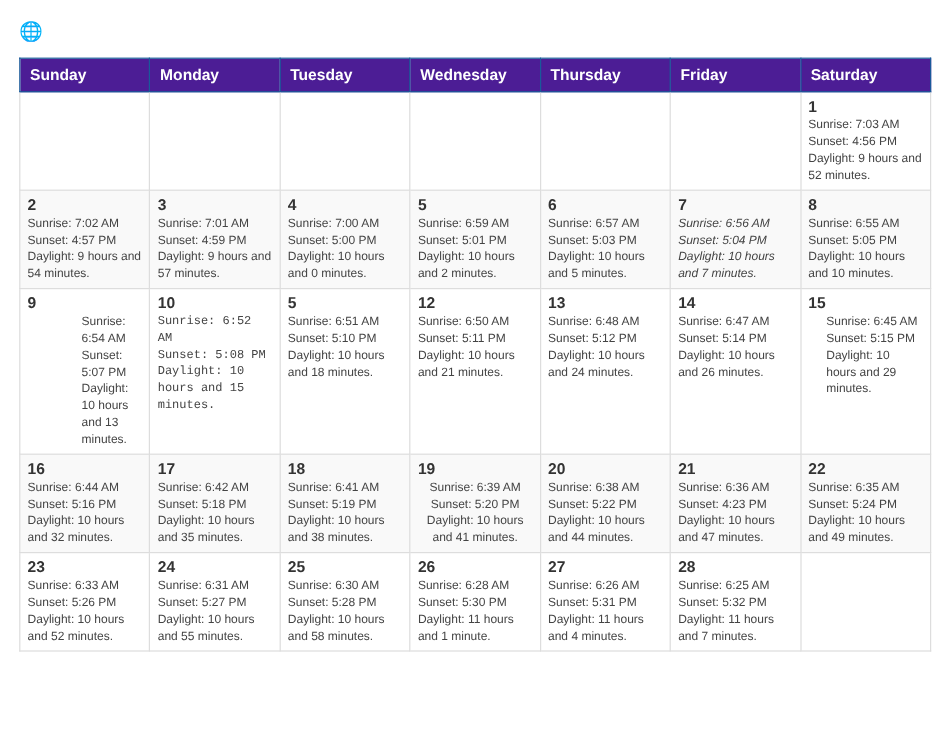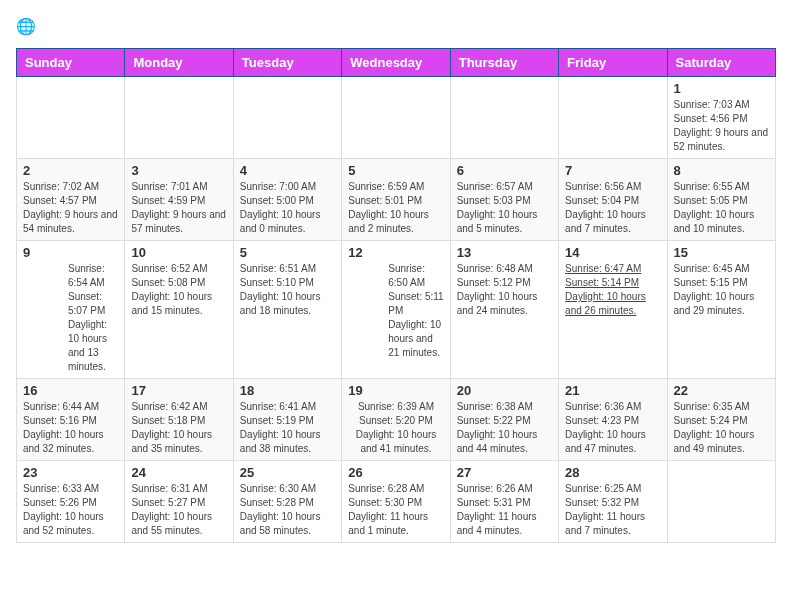--- a/index.html
+++ b/index.html
@@ -46,21 +46,21 @@
     .location-title {
       font-size: 16px;
       color: #555;
     }
     .calendar {
       width: 100%;
       border-collapse: collapse;
       border: 1px solid #ccc;
     }
     .calendar th {
-      background-color: #d946ef;
+      background-color: #4c1d95;
       color: #fff;
       text-align: left;
       padding: 6px 8px;
       font-size: 13px;
       border: 1px solid #1a5a9a;
     }
     .calendar td {
       vertical-align: top;
       padding: 4px 6px;
       border: 1px solid #ddd;
@@ -160,71 +160,71 @@
 Daylight: 10 hours and 2 minutes.</div>
         </td>
         <td>
           <span class="day-number">6</span>
           <div class="day-info" style="white-space: pre-line;">Sunrise: 6:57 AM
 Sunset: 5:03 PM
 Daylight: 10 hours and 5 minutes.</div>
         </td>
         <td>
           <span class="day-number">7</span>
-          <div class="day-info" style="white-space: pre-line;">Sunrise: 6:56 AM
+          <div class="day-info" style="white-space: pre-line; font-style: italic;">Sunrise: 6:56 AM
 Sunset: 5:04 PM
 Daylight: 10 hours and 7 minutes.</div>
         </td>
         <td>
           <span class="day-number">8</span>
           <div class="day-info" style="white-space: pre-line;">Sunrise: 6:55 AM
 Sunset: 5:05 PM
 Daylight: 10 hours and 10 minutes.</div>
         </td>
       </tr>
       <tr>
         <td>
           <span class="day-number">9</span>
           <div class="day-info" style="white-space: pre-line; margin-left: 45px;">Sunrise: 6:54 AM
 Sunset: 5:07 PM
 Daylight: 10 hours and 13 minutes.</div>
         </td>
         <td>
           <span class="day-number">10</span>
-          <div class="day-info" style="white-space: pre-line;">Sunrise: 6:52 AM
+          <div class="day-info" style="white-space: pre-line; font-family: Liberation Mono, monospace;">Sunrise: 6:52 AM
 Sunset: 5:08 PM
 Daylight: 10 hours and 15 minutes.</div>
         </td>
         <td>
           <span class="day-number">5</span>
           <div class="day-info" style="white-space: pre-line;">Sunrise: 6:51 AM
 Sunset: 5:10 PM
 Daylight: 10 hours and 18 minutes.</div>
         </td>
         <td>
           <span class="day-number">12</span>
-          <div class="day-info" style="white-space: pre-line; margin-left: 40px;">Sunrise: 6:50 AM
+          <div class="day-info" style="white-space: pre-line;">Sunrise: 6:50 AM
 Sunset: 5:11 PM
 Daylight: 10 hours and 21 minutes.</div>
         </td>
         <td>
           <span class="day-number">13</span>
           <div class="day-info" style="white-space: pre-line;">Sunrise: 6:48 AM
 Sunset: 5:12 PM
 Daylight: 10 hours and 24 minutes.</div>
         </td>
         <td>
           <span class="day-number">14</span>
-          <div class="day-info" style="white-space: pre-line; text-decoration: underline;">Sunrise: 6:47 AM
+          <div class="day-info" style="white-space: pre-line;">Sunrise: 6:47 AM
 Sunset: 5:14 PM
 Daylight: 10 hours and 26 minutes.</div>
         </td>
         <td>
           <span class="day-number">15</span>
-          <div class="day-info" style="white-space: pre-line;">Sunrise: 6:45 AM
+          <div class="day-info" style="white-space: pre-line; margin-left: 15px;">Sunrise: 6:45 AM
 Sunset: 5:15 PM
 Daylight: 10 hours and 29 minutes.</div>
         </td>
       </tr>
       <tr>
         <td>
           <span class="day-number">16</span>
           <div class="day-info" style="white-space: pre-line;">Sunrise: 6:44 AM
 Sunset: 5:16 PM
 Daylight: 10 hours and 32 minutes.</div>

